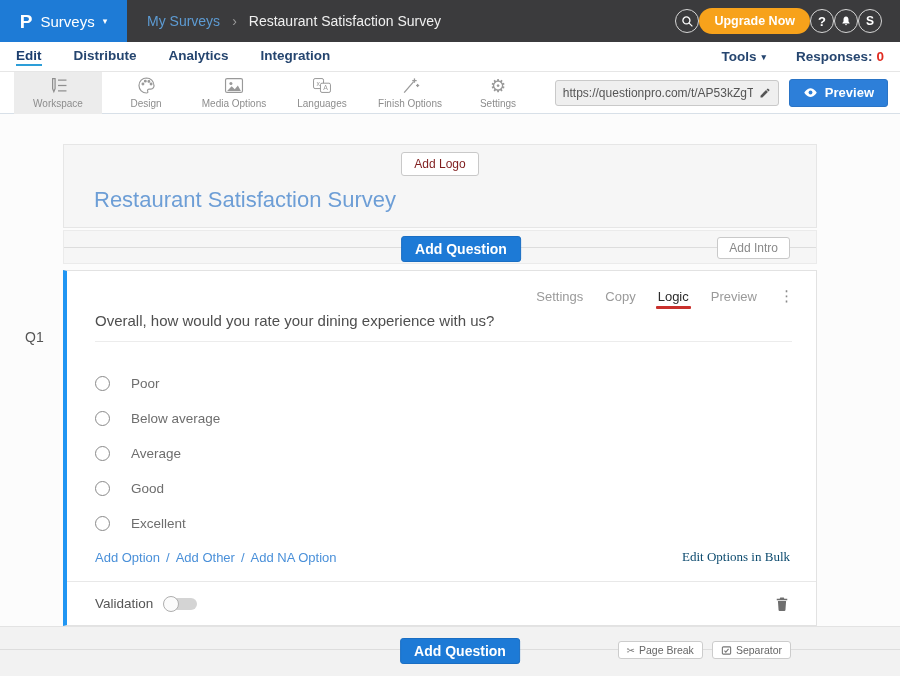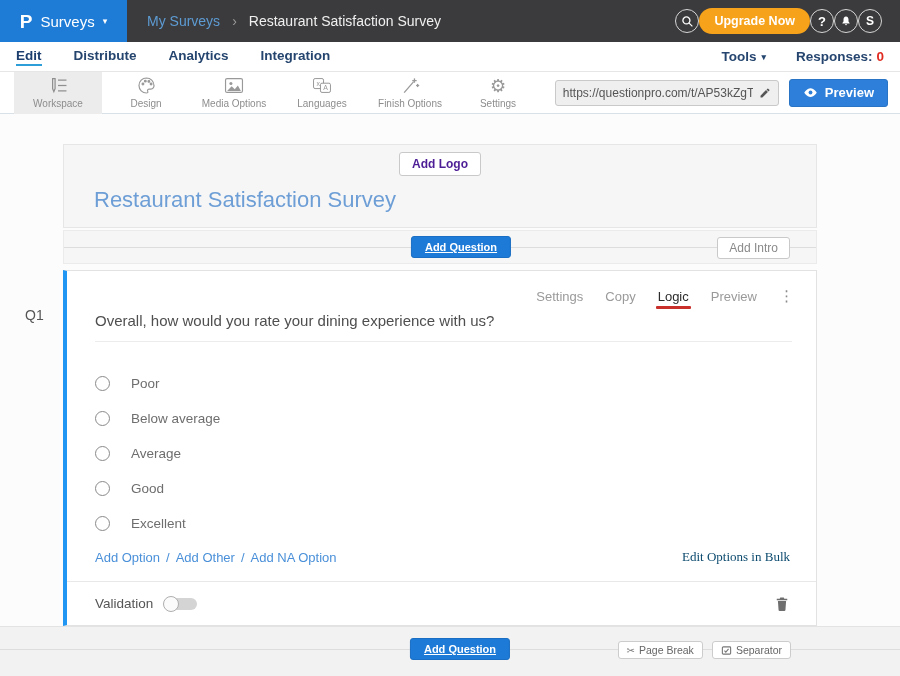--- a/index.html
+++ b/index.html
@@ -44,31 +44,31 @@
   .url-text { flex:1; font-size:12px; color:#555; white-space:nowrap; overflow:hidden; background:transparent; border:none; outline:none; width:100%; font-family:"Liberation Sans",sans-serif; }
   .pencil-btn { background:none; border:none; cursor:pointer; display:flex; }
   .preview-btn { height:28px; background:#2d7fd9; border:1px solid #2a74c6; border-radius:3px; color:#fff; font-size:13px; font-weight:600; display:flex; align-items:center; gap:7px; padding:0 13px; cursor:pointer; }
 
   
   .content { flex:1; background:#fcfcfc; display:flex; flex-direction:column; overflow:hidden; }
   .card-col { margin:30px 0 0 63px; width:754px; flex:0 0 auto; }
 
   .survey-head { background:#f6f6f6; border:1px solid #e6e6e6; height:84px; padding-top:7px; }
   .addlogo-row { display:flex; justify-content:center; }
-  .addlogo { background:#fff; border:1px solid #c9c9c9; border-radius:3px; font-size:12px; color:#4c1d95; padding:4px 12px; cursor:pointer;font-weight:bold; }
+  .addlogo { background:#fff; border:1px solid #c9c9c9; border-radius:3px; font-size:12px; color:#7f1d1d; padding:4px 12px; cursor:pointer; }
   .survey-title { margin:11px 0 0 30px; font-size:22px; font-weight:400; color:#6d9ed6; }
 
   .band { position:relative; background:#f6f6f6; border:1px solid #ebebeb; height:34px; margin-top:2px; }
   .band::before { content:""; position:absolute; left:0; right:0; top:50%; border-top:1px solid #ddd; }
-  .add-q { position:absolute; top:5px; background:#1d7ad6; color:#fff; border:1px solid #1a6ec3; border-radius:3px; font-size:11px; font-weight:700; padding:4px 13px; cursor:pointer;text-decoration:underline; }
+  .add-q { position:absolute; top:5px; background:#1d7ad6; color:#fff; border:1px solid #1a6ec3; border-radius:3px; font-size:14px; font-weight:700; padding:4px 13px; cursor:pointer; }
   .band .add-q { left:397px; transform:translateX(-50%); }
   .add-intro { position:absolute; right:26px; top:6px; background:#fff; border:1px solid #c9c9c9; border-radius:3px; color:#8a8a8a; font-size:12px; padding:3px 11px; cursor:pointer; }
 
   .qcard { position:relative; background:#fff; border:1px solid #e2e2e2; border-left:4px solid #2196f3; margin-top:6px; }
-  .q-num { position:absolute; left:-42px; top:36px; color:#555; font-size:14px; }
+  .q-num { position:absolute; left:-42px; top:58px; color:#555; font-size:14px; }
   .q-actions { display:flex; justify-content:flex-end; align-items:center; gap:22px; padding:16px 22px 0 0; font-size:13px; color:#9a9a9a; }
   .q-action { cursor:pointer; }
   .q-action.logic { color:#2b2b2b; position:relative; }
   .q-action.logic::after { content:""; position:absolute; left:-2px; right:-2px; bottom:-5px; height:3px; background:#c9302c; border-radius:1px; }
   .kebab { font-size:15px; color:#8a8a8a; margin-left:0; cursor:pointer; }
   .q-text { margin:7px 24px 0 28px; font-size:15px; color:#4f4f4f; padding-bottom:12px; border-bottom:1px solid #ececec; cursor:text; }
   .options { list-style:none; margin-top:24px; padding-left:28px; }
   .option-row { display:flex; align-items:center; gap:21px; height:35px; cursor:pointer; }
   .radio { width:15px; height:15px; border:1.5px solid #8a8a8a; border-radius:50%; background:#fff; flex:0 0 auto; }
   .opt-label { font-size:13.5px; color:#6e6e6e;text-align:right; }

